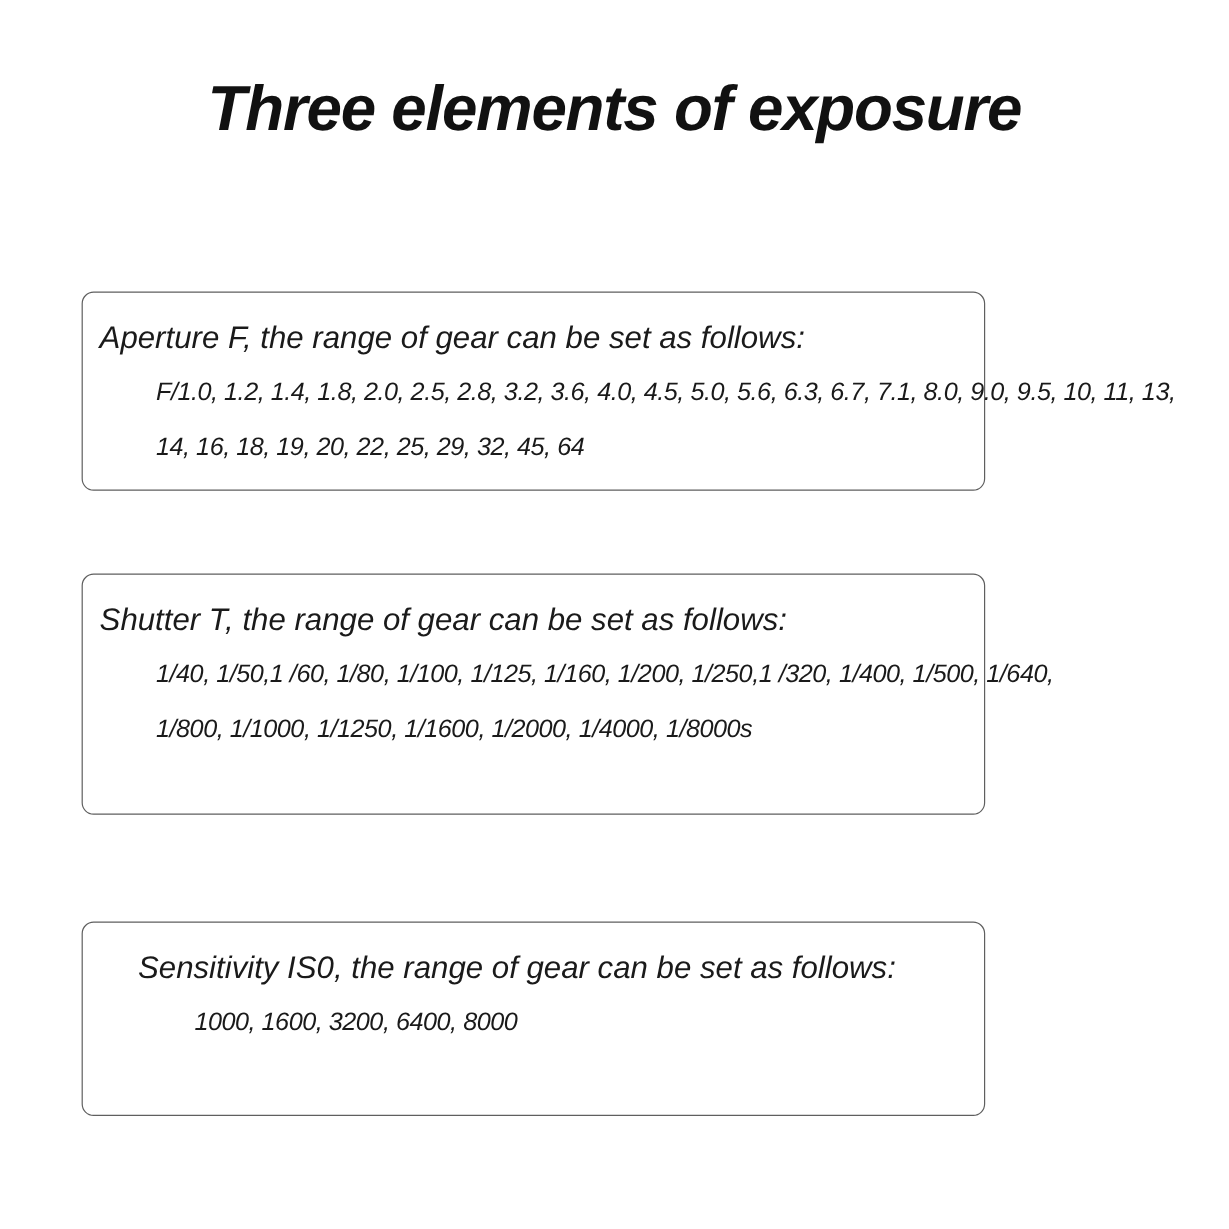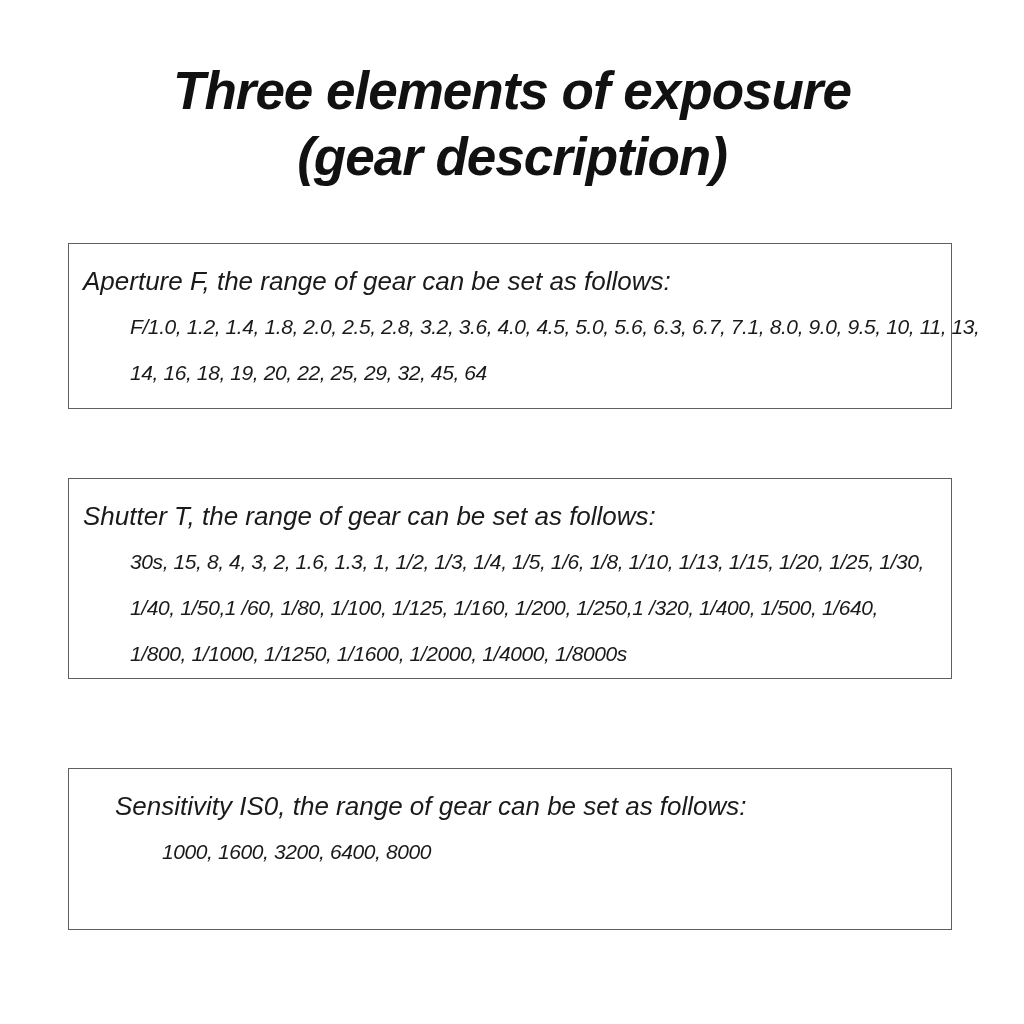--- a/index.html
+++ b/index.html
@@ -28,24 +28,24 @@
     font-style: italic;
     font-weight: 800;
     font-size: 53px;
     line-height: 66px;
     letter-spacing: -1px;
     color: #111111;
   }
   .info-box {
     position: absolute;
     left: 68px;
-    width: 884px;
+    width: 753px;
     background: #ffffff;
     border: 1px solid #5f5f5f;
-    border-radius: 0;
+    border-radius: 10px;
     padding: 14px 14px 10px 14px;
   }
   .box-aperture   { top: 243px; height: 166px; }
   .box-shutter    { top: 478px; height: 201px; }
   .box-sensitivity{ top: 768px; height: 162px; padding-left: 46px; }
   .box-header {
     font-style: italic;
     font-size: 26px;
     line-height: 46px;
     white-space: nowrap;
@@ -61,32 +61,30 @@
     margin-left: 47px;
   }
 </style>
 </head>
 <body>
 
 <div class="page">
 
   <div class="title-block">
     <div class="title-line">Three elements of exposure</div>
-    <div class="title-line">(gear description)</div>
   </div>
 
   <div class="info-box box-aperture">
     <div class="box-header">Aperture F, the range of gear can be set as follows:</div>
     <div class="box-line">F/1.0, 1.2, 1.4, 1.8, 2.0, 2.5, 2.8, 3.2, 3.6, 4.0, 4.5, 5.0, 5.6, 6.3, 6.7, 7.1, 8.0, 9.0, 9.5, 10, 11, 13,</div>
     <div class="box-line">14, 16, 18, 19, 20, 22, 25, 29, 32, 45, 64</div>
   </div>
 
   <div class="info-box box-shutter">
     <div class="box-header">Shutter T, the range of gear can be set as follows:</div>
-    <div class="box-line">30s, 15, 8, 4, 3, 2, 1.6, 1.3, 1, 1/2, 1/3, 1/4, 1/5, 1/6, 1/8, 1/10, 1/13, 1/15, 1/20, 1/25, 1/30,</div>
     <div class="box-line">1/40, 1/50,1 /60, 1/80, 1/100, 1/125, 1/160, 1/200, 1/250,1 /320, 1/400, 1/500, 1/640,</div>
     <div class="box-line">1/800, 1/1000, 1/1250, 1/1600, 1/2000, 1/4000, 1/8000s</div>
   </div>
 
   <div class="info-box box-sensitivity">
     <div class="box-header">Sensitivity IS0, the range of gear can be set as follows:</div>
     <div class="box-line">1000, 1600, 3200, 6400, 8000</div>
   </div>
 
 </div>

